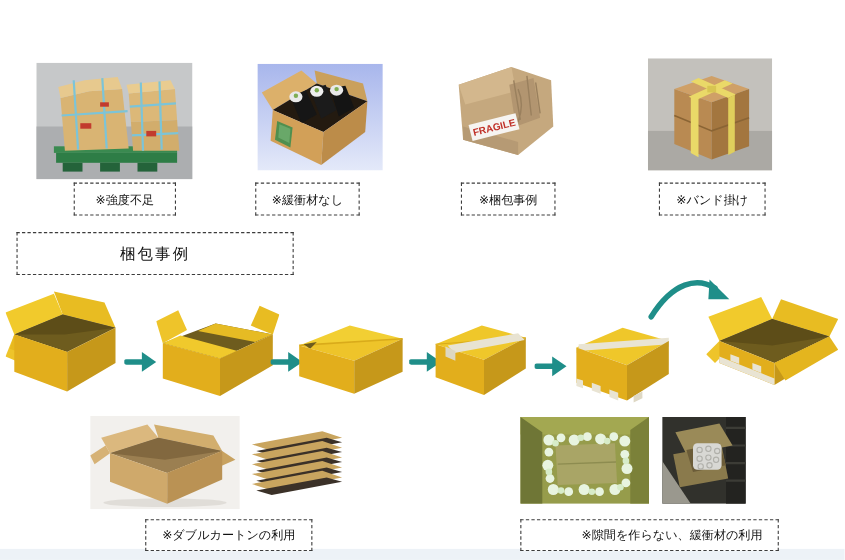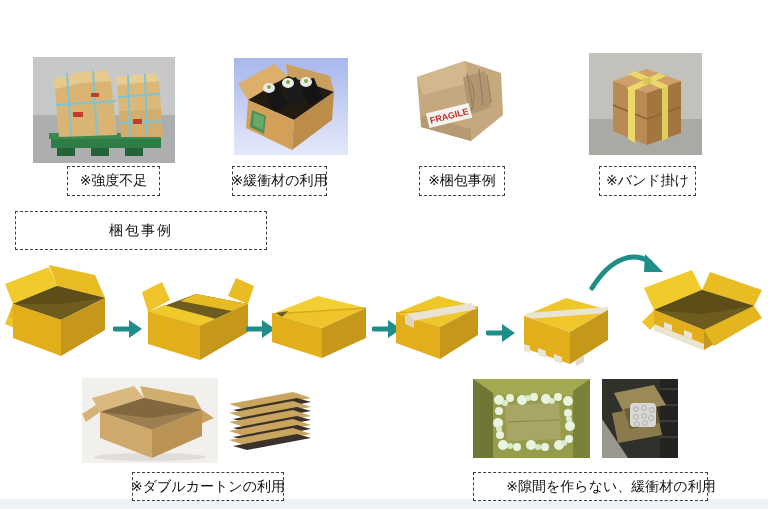--- a/index.html
+++ b/index.html
@@ -3,21 +3,21 @@
 <meta charset="utf-8">
 <style>
   html,body{margin:0;padding:0;background:#ffffff;}
   #stage{
     position:relative;width:768px;height:509px;background:#ffffff;
     font-family:"Liberation Sans","DejaVu Sans",sans-serif;overflow:hidden;
   }
   .dashed-label{
     position:absolute;border:1.5px dashed #3c3c3c;background:#ffffff;
     display:flex;align-items:center;justify-content:center;
-    font-size:14px;color:#111;box-sizing:border-box;white-space:nowrap;z-index:5;
+    font-size:11px;color:#111;box-sizing:border-box;white-space:nowrap;z-index:5;
   }
   .section-title{font-size:17px;font-weight:600;letter-spacing:1px;}
   .section-title-bold{font-size:14px;font-weight:400;letter-spacing:2px;}
   .note-label{font-size:13px;font-weight:600;}
   .photo,.step,.arrow{position:absolute;}
   .photo svg,.step svg,.arrow svg{display:block;}
   #footer-band{position:absolute;left:0;right:0;bottom:0;height:10px;background:#edf2f7;}
 </style>
 </head>
 <body>
@@ -99,21 +99,21 @@
       <polyline points="24,52 58,66 92,54" stroke="#8a6434" stroke-width="1.5" fill="none"></polyline>
       <polygon points="39,21 46,18 80,33 73,36" fill="#ead968"></polygon>
       <polygon points="70,20 77,23 44,38 37,35" fill="#ead968"></polygon>
       <polygon points="39,34 46,37 46,90 39,86" fill="#ead968"></polygon>
       <polygon points="73,36 79,33 79,85 73,88" fill="#e0cf5c"></polygon>
       <rect x="54" y="25" width="8" height="6" fill="#d8c552"></rect>
     </svg>
   </div>
 
   <div class="dashed-label" style="left:67px;top:166px;width:93px;height:30px;">※強度不足</div>
-  <div class="dashed-label" style="left:232px;top:166px;width:95px;height:30px;">※緩衝材の利用</div>
+  <div class="dashed-label" style="left:232px;top:166px;width:95px;height:30px;">※緩衝材なし</div>
   <div class="dashed-label" style="left:419px;top:166px;width:86px;height:30px;">※梱包事例</div>
   <div class="dashed-label" style="left:599px;top:166px;width:97px;height:30px;">※バンド掛け</div>
 
   <div class="dashed-label section-title-bold" style="left:15px;top:211px;width:252px;height:39px;">梱包事例</div>
 
   <div class="step" style="left:5px;top:262px;">
     <svg width="108" height="98" viewBox="0 0 108 98">
       <polygon points="8,42 52,24 44,5 0,22" fill="#f1ca2c"></polygon>
       <polygon points="52,24 100,36 90,13 44,3" fill="#e8bc22"></polygon>
       <polygon points="8,42 52,24 100,36 56,58" fill="#6e5c1e"></polygon>

